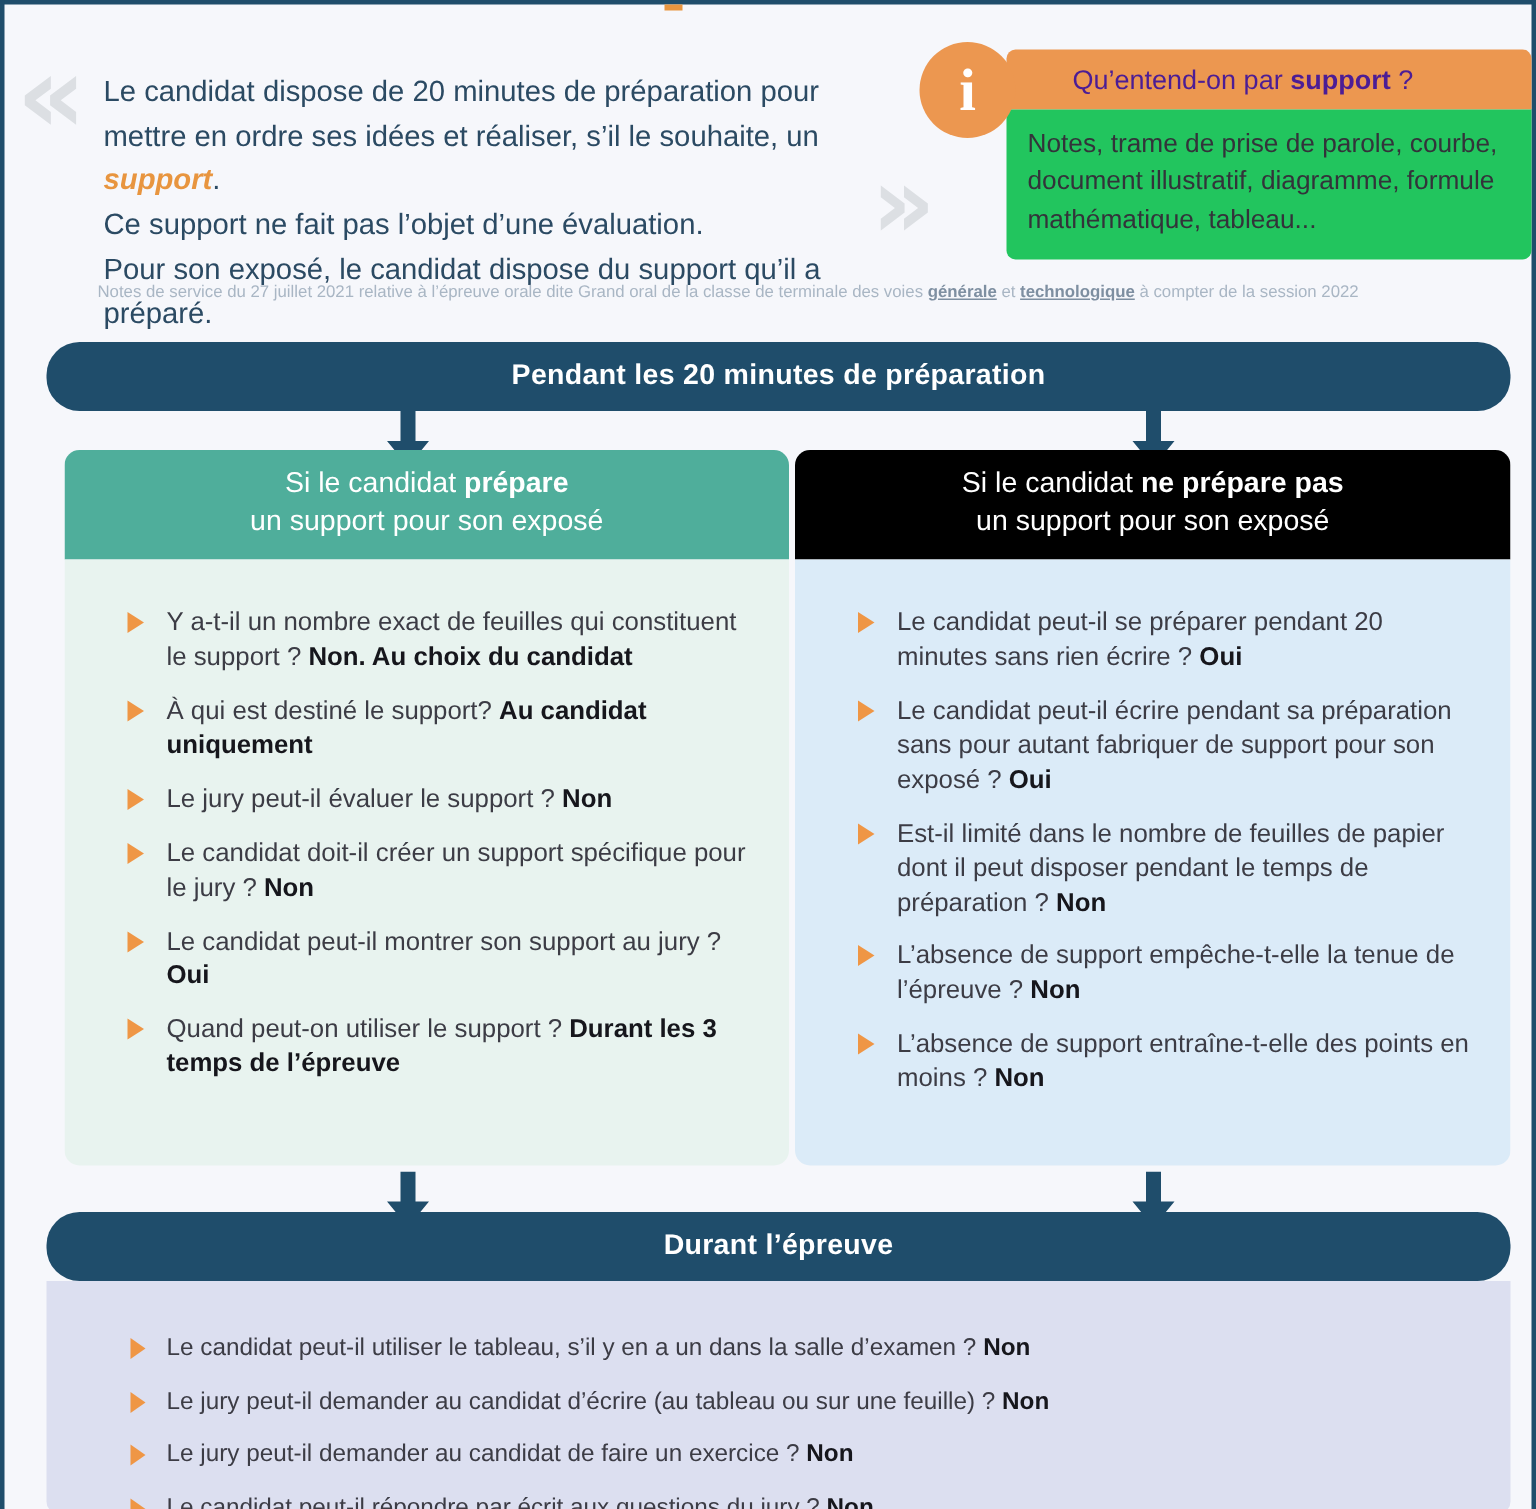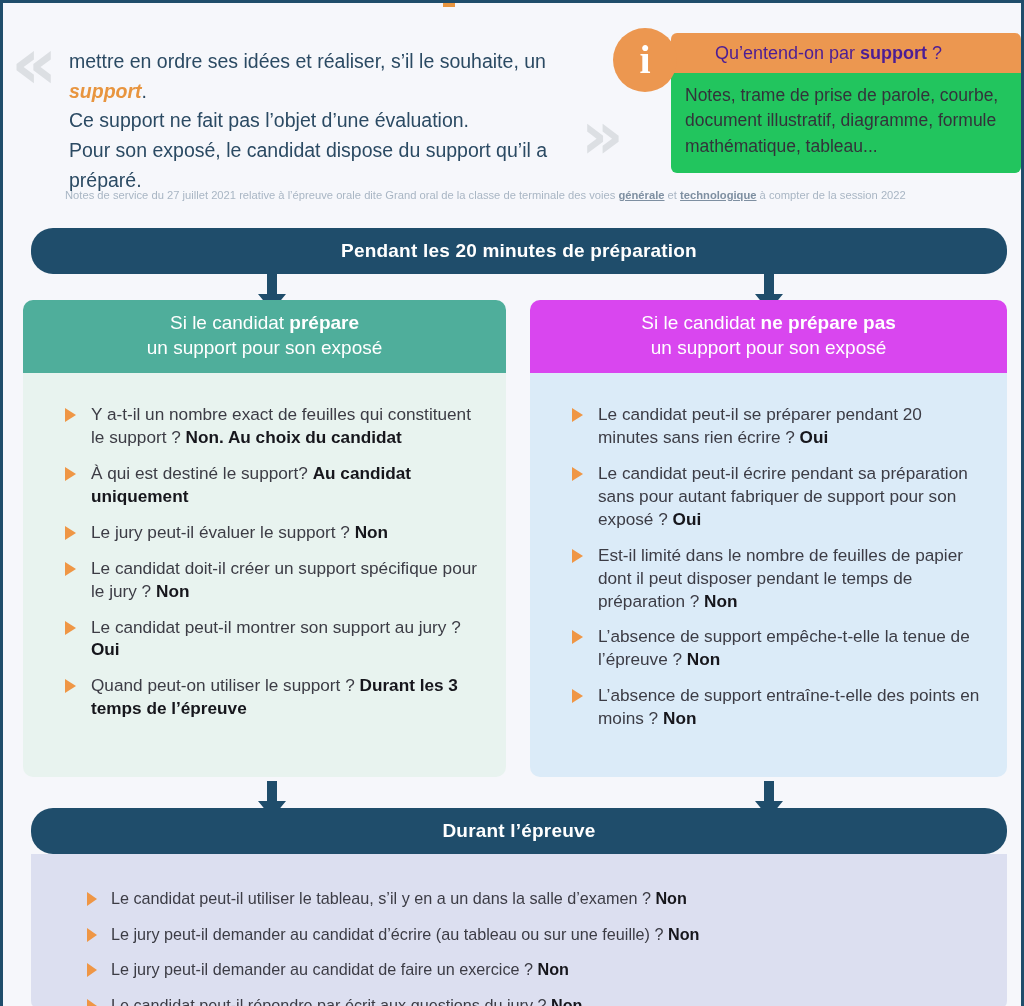--- a/index.html
+++ b/index.html
@@ -174,26 +174,26 @@
     color: #ffffff;
     padding: 11px 10px 13px;
     font-size: 19px;
     line-height: 1.3;
   }
   .panel-head b { font-weight: bold; }
   .panel-body {
     padding: 18px 14px 16px 16px;
   }
 
-  #panel-green { left: 20px; top: 297px; width: 483px; height: 477px; }
+  #panel-green { left: 40px; top: 297px; width: 483px; height: 477px; }
   #panel-green .panel-head { background: #4fae9b; }
   #panel-green .panel-body { background: #e8f3ef; height: 100%; }
 
   #panel-blue { left: 527px; top: 297px; width: 477px; height: 477px; }
-  #panel-blue .panel-head { background: #d946ef; }
+  #panel-blue .panel-head { background: #000000; }
   #panel-blue .panel-body { background: #dbebf8; height: 100%; }
 
   
   ul.qlist {
     list-style: none;
     margin: 12px;
     padding: 0;
   }
   ul.qlist li {
     position: relative;
@@ -241,20 +241,21 @@
 <body>
 
 <div id="page">
 
   <div id="top-marker"></div>
 
   <div id="chev-left" class="chev">«</div>
   <div id="chev-right" class="chev">»</div>
 
   <div id="intro">
+    <p>Le candidat dispose de 20 minutes de préparation pour</p>
     <p><span>mettre en ordre ses idées et réaliser, s’il le souhaite, un </span><span class="hi">support</span><span>.</span></p>
     <p>Ce support ne fait pas l’objet d’une évaluation.</p>
     <p>Pour son exposé, le candidat dispose du support qu’il a préparé.</p>
   </div>
 
   <div id="info-card">
     <div id="info-head">
       <div id="info-badge">i</div>
       <div class="ttl"><span>Qu’entend-on par </span><b>support</b><span> ?</span></div>
     </div>

